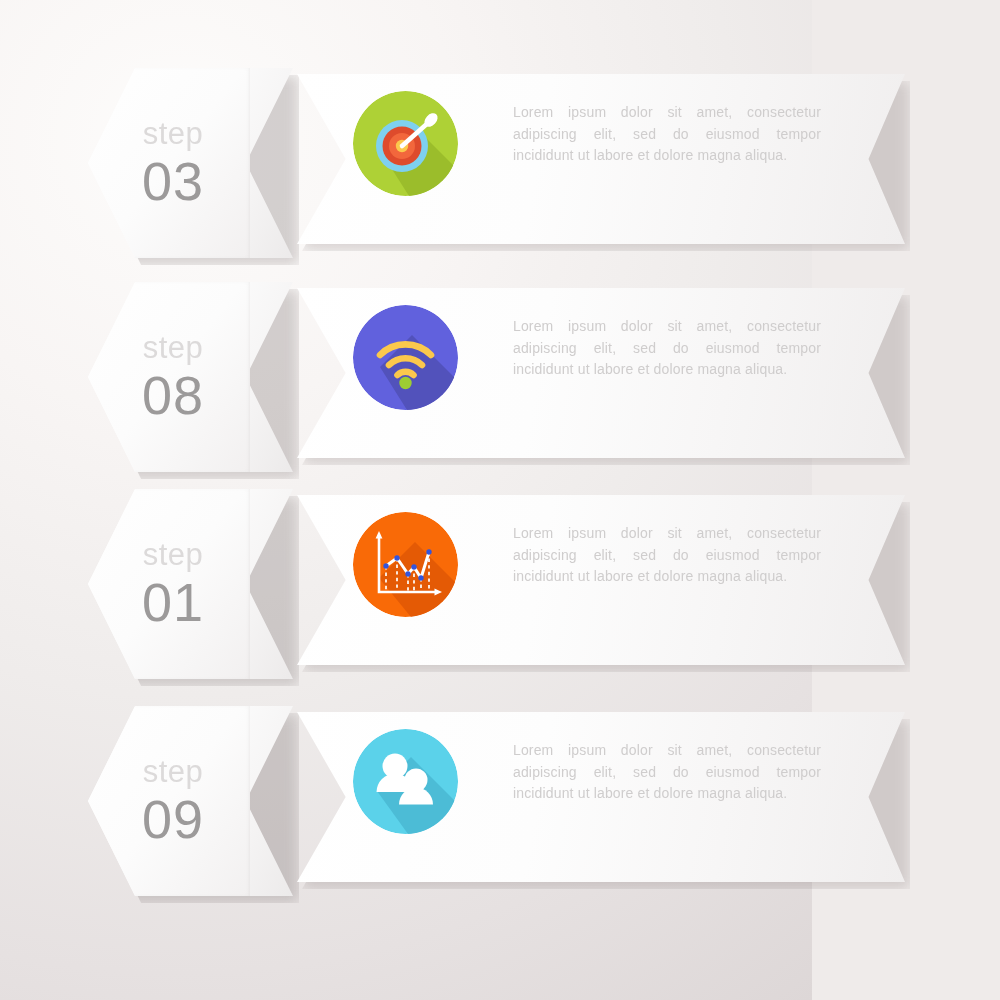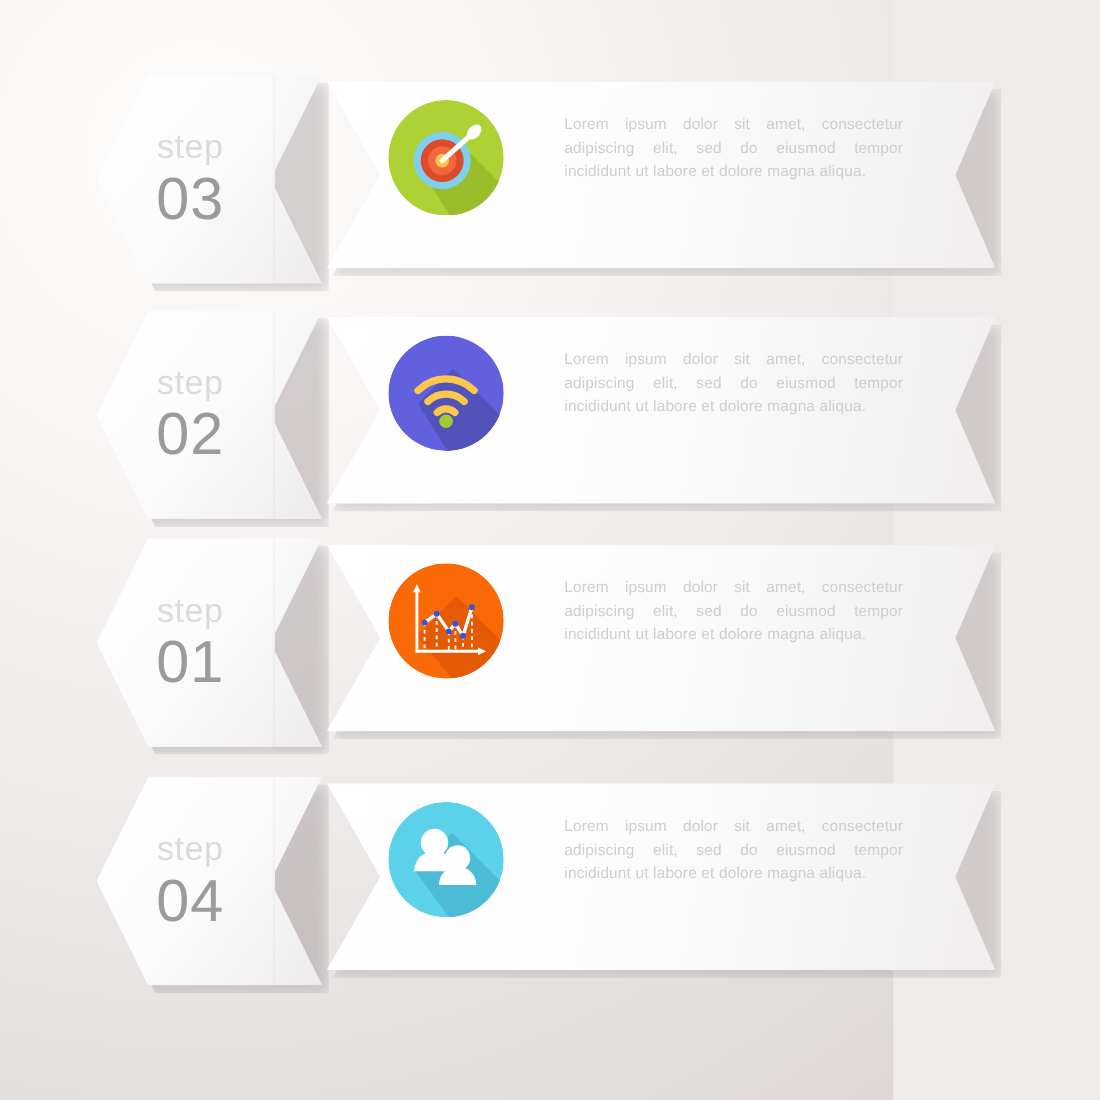--- a/index.html
+++ b/index.html
@@ -190,21 +190,21 @@
   </div>
 
   <div class="row" style="top:282px">
 
     <div class="hex-wrap">
       <div class="hex-shadow"></div>
       <div class="hex"></div>
       <div class="hex-inner"></div>
       <div class="hex-text">
         <div class="step-word">step</div>
-        <div class="step-num">02</div>
+        <div class="step-num">08</div>
       </div>
     </div>
 
     <div class="banner-wrap">
       <div class="banner-shadow"></div>
       <div class="banner"></div>
 
       <div class="icon-circle">
         <svg width="105" height="105" viewBox="0 0 105 105">
           <circle cx="52.5" cy="52.5" r="52.5" fill="#6161dd"></circle>
@@ -272,21 +272,21 @@
   </div>
 
   <div class="row" style="top:706px">
 
     <div class="hex-wrap">
       <div class="hex-shadow"></div>
       <div class="hex"></div>
       <div class="hex-inner"></div>
       <div class="hex-text">
         <div class="step-word">step</div>
-        <div class="step-num">04</div>
+        <div class="step-num">09</div>
       </div>
     </div>
 
     <div class="banner-wrap">
       <div class="banner-shadow"></div>
       <div class="banner"></div>
 
       <div class="icon-circle">
         <svg width="105" height="105" viewBox="0 0 105 105">
           <circle cx="52.5" cy="52.5" r="52.5" fill="#5bd2ea"></circle>

